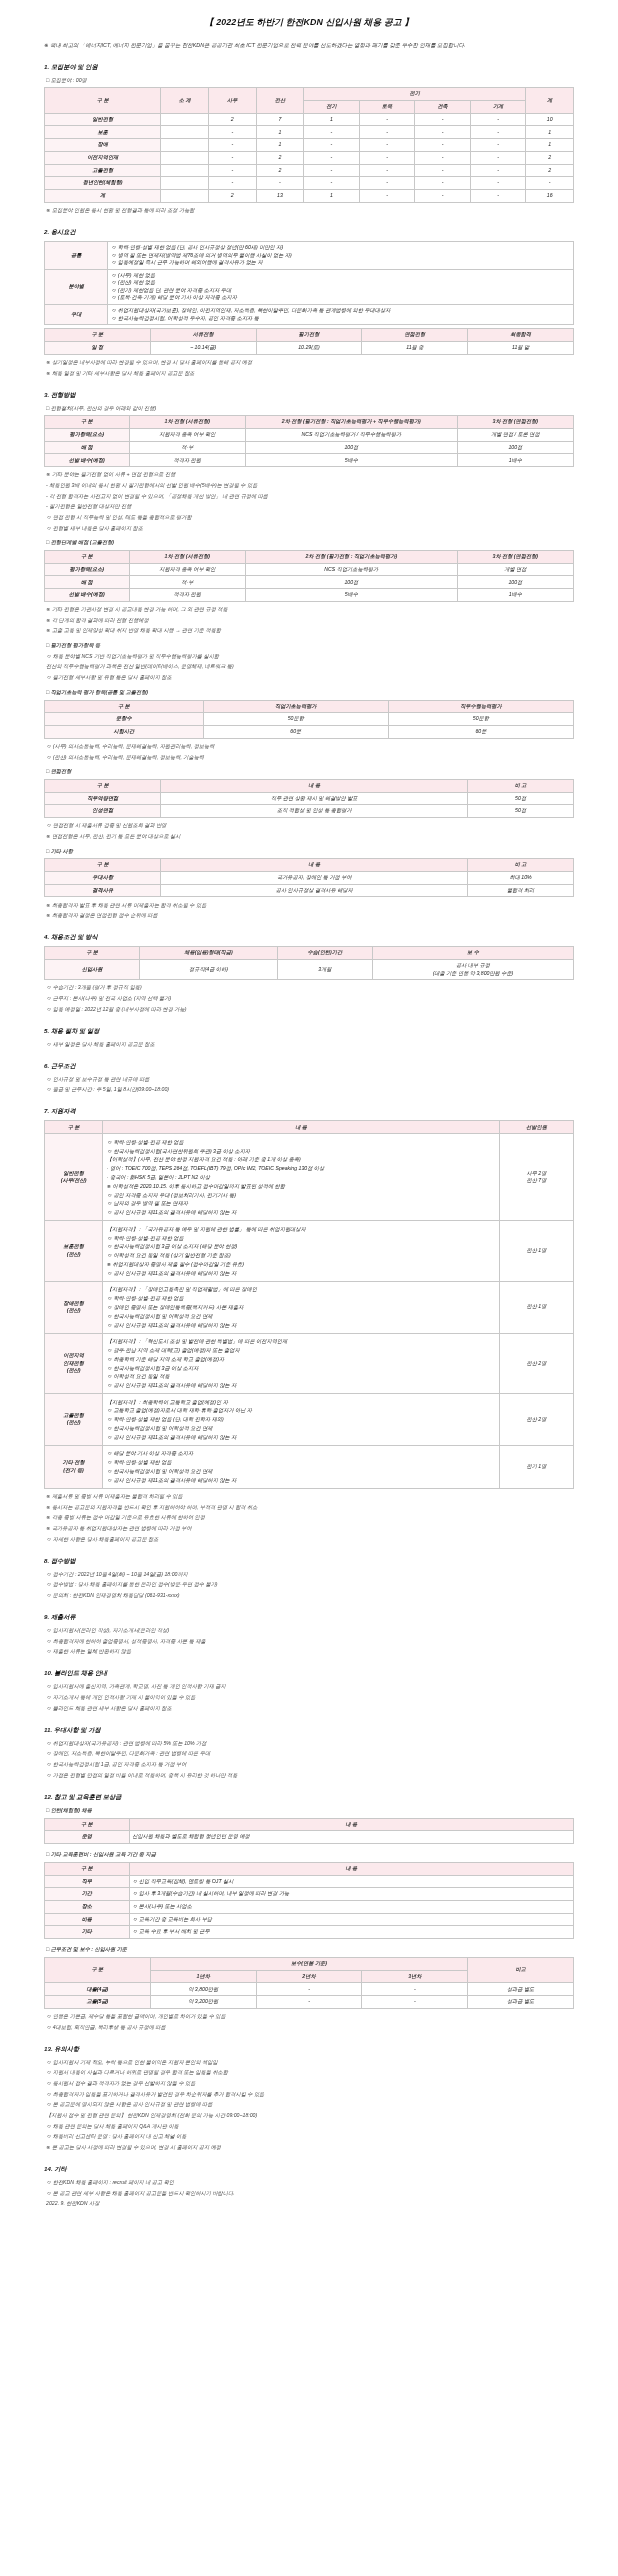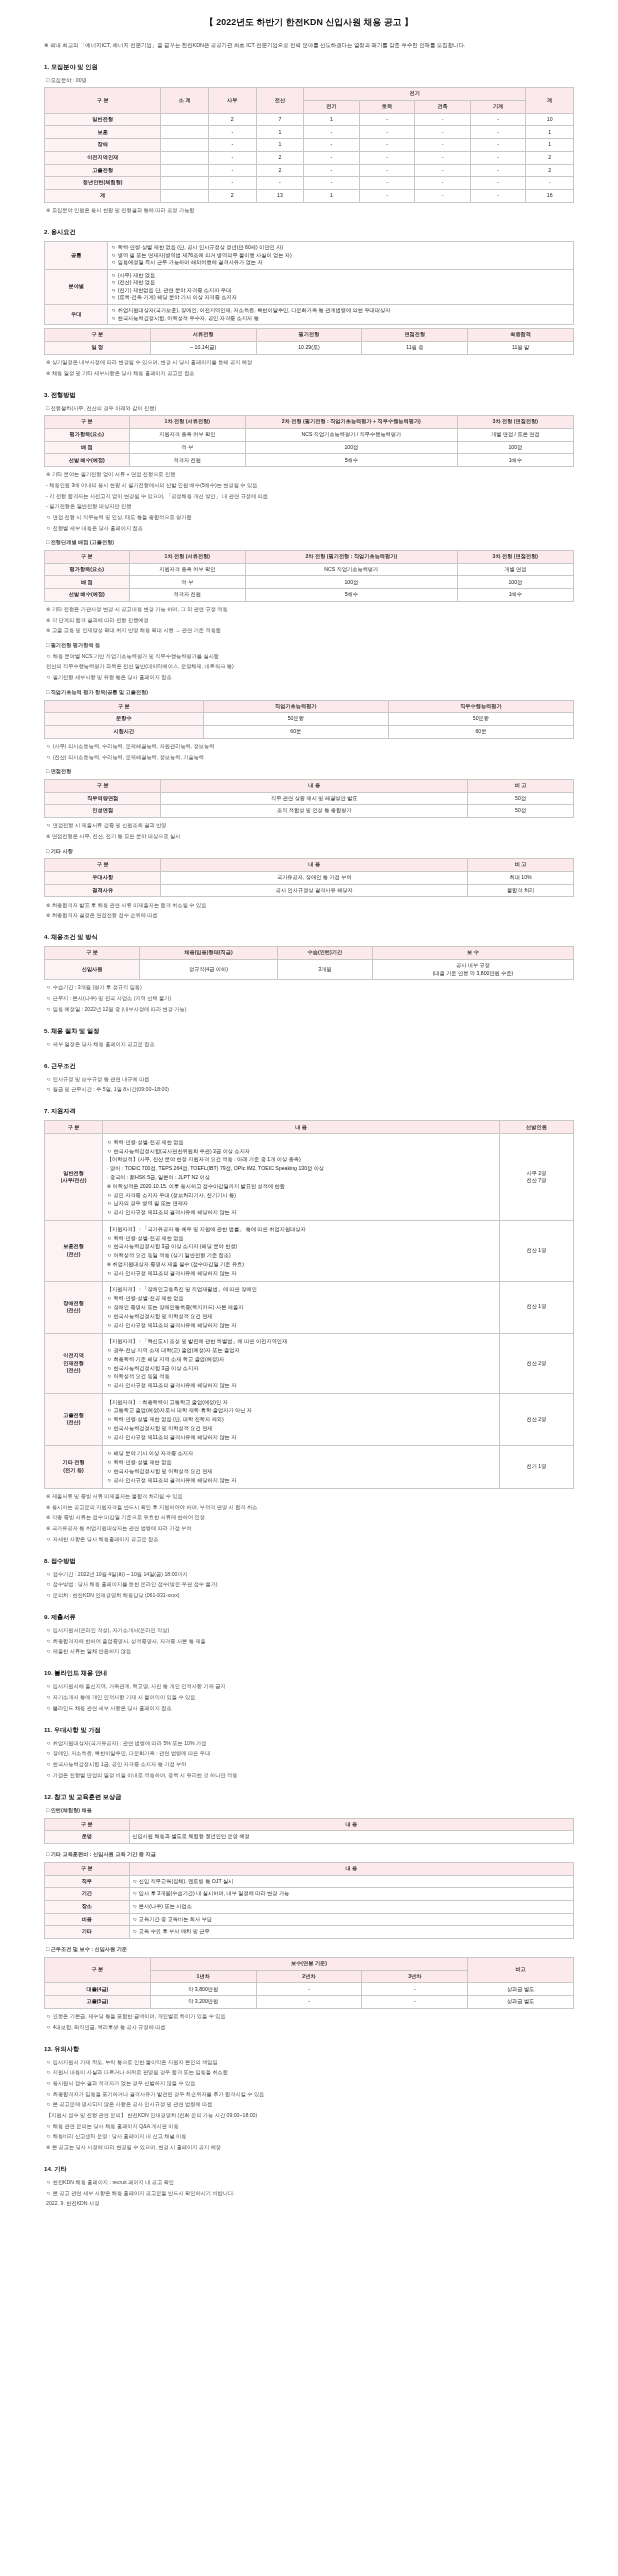--- a/index.html
+++ b/index.html
@@ -12,20 +12,21 @@
   body {
     width: 618px;
     min-height: 3616px;
     color: #222;
     font-size: 5.7px;
     line-height: 1.45;
   }
   .page {
     width: 618px;
     padding: 13.4px 44px 31px 44px;
+    font-style: italic;
   }
   .doc-title {
     text-align: center;
     font-size: 8.8px;
     font-weight: bold;
     color: #111;
     margin: 3.1px 0 11.3px 0;
     letter-spacing: 0.1px;
   }
   .intro {

